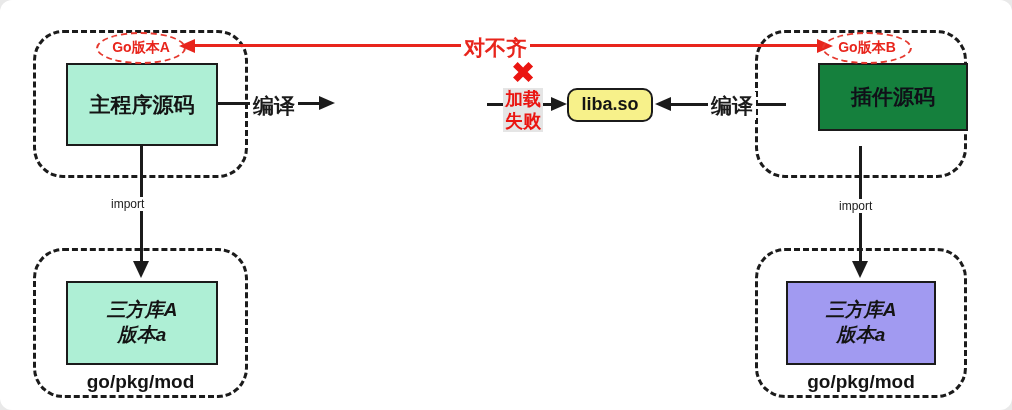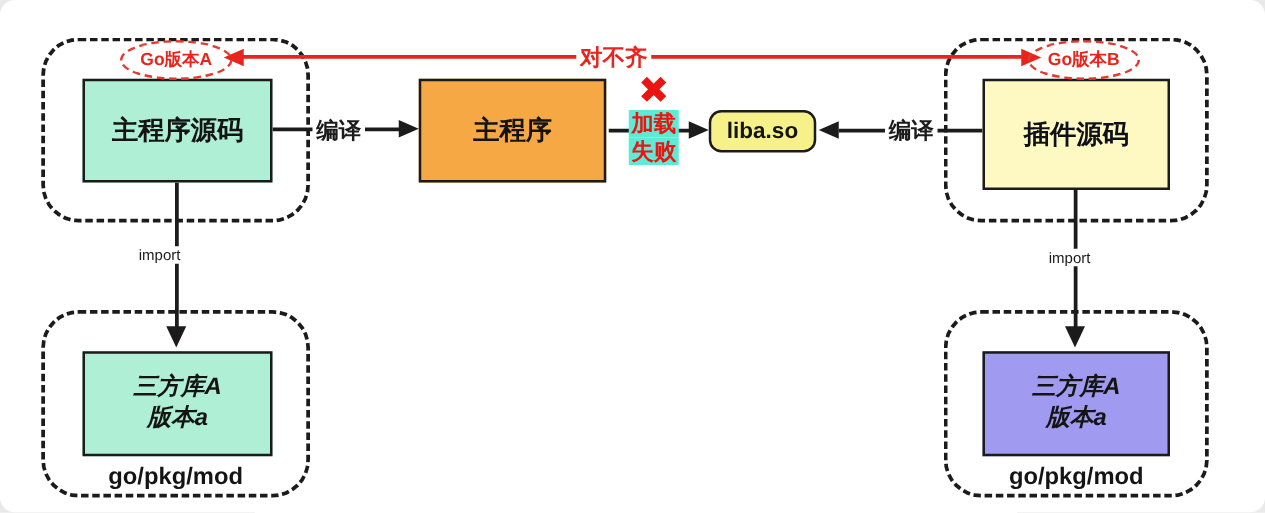--- a/index.html
+++ b/index.html
@@ -76,41 +76,41 @@
   .ah.right { border-top: 7px solid transparent; border-bottom: 7px solid transparent; border-left: 16px solid #1b1b1b; }
   .ah.left  { border-top: 7px solid transparent; border-bottom: 7px solid transparent; border-right: 16px solid #1b1b1b; }
   .ah.down  { border-left: 8px solid transparent; border-right: 8px solid transparent; border-top: 17px solid #1b1b1b; }
   .ah.red.right { border-left-color: #e8251c; }
   .ah.red.left  { border-right-color: #e8251c; }
   
   .edge-label {
     position: absolute;
     background: #ffffff;
     padding: 0 3px;
-    font-size: 18px;
+    font-size: 21px;
     font-weight: bold;
     color: #1b1b1b;
     z-index: 3;
     white-space: nowrap;
   }
   .edge-label.plain { font-weight: 400; font-size: 12px; text-align: right; }
   .edge-label.red { color: #e8251c; }
   
   .fail-stack {
     position: absolute;
     left: 494px;
     top: 58px;
     width: 58px;
     text-align: center;
     z-index: 3;
     color: #ea1511;
     font-weight: bold;
   }
   .fail-x { font-size: 30px; line-height: 30px; }
-  .fail-line { font-size: 18px; line-height: 22px; background: #5eead4; display: inline-block; padding: 0 2px; }
+  .fail-line { font-size: 18px; line-height: 22px; background: #e5e5e5; display: inline-block; padding: 0 2px; }
   
   .group-label {
     position: absolute;
     text-align: center;
     font-size: 19px;
     font-weight: 600;
     color: #141414;
     z-index: 2;
   }
 </style>
@@ -133,29 +133,26 @@
     <span>Go版本A</span>
   </div>
   <div class="badge" style="left:822px; top:32px; width:90px; height:32px;">
     <span>Go版本B</span>
   </div>
 
   <div class="node" style="left: 66px; top: 63px; width: 152px; height: 83px; background-color: rgb(174, 239, 213);">
     <span>主程序源码</span>
   </div>
 
-  <div class="node" style="left: 335px; top: 63px; width: 150px; height: 83px; background-color: rgb(246, 168, 68);">
-    <span>主程序</span>
-  </div>
 
   <div class="node rounded" style="left: 567px; top: 88px; width: 86px; height: 34px; background-color: rgb(247, 241, 138);">
     <span>liba.so</span>
   </div>
 
-  <div class="node" style="left: 786px; top: 63px; width: 150px; height: 89px; color: rgb(16, 16, 24); background-color: #fef9c3;">
+  <div class="node" style="left: 818px; top: 63px; width: 150px; height: 68px; color: rgb(16, 16, 24); background-color: #15803d;">
     <span>插件源码</span>
   </div>
 
   <div class="hline" style="left:218px; top:102px; width:103px;"></div>
   <div class="ah right" style="left:319px; top:96px;"></div>
   <div class="edge-label" style="left:250px; top:92px;">编译</div>
 
   <div class="hline" style="left:487px; top:103px; width:66px;"></div>
   <div class="ah right" style="left:551px; top:97px;"></div>
 

